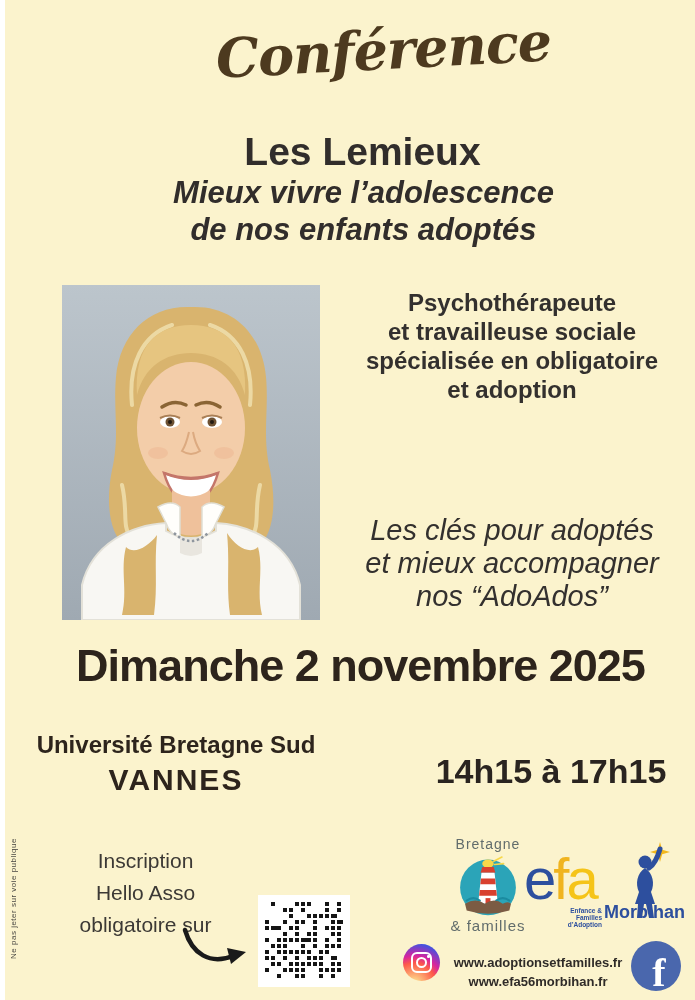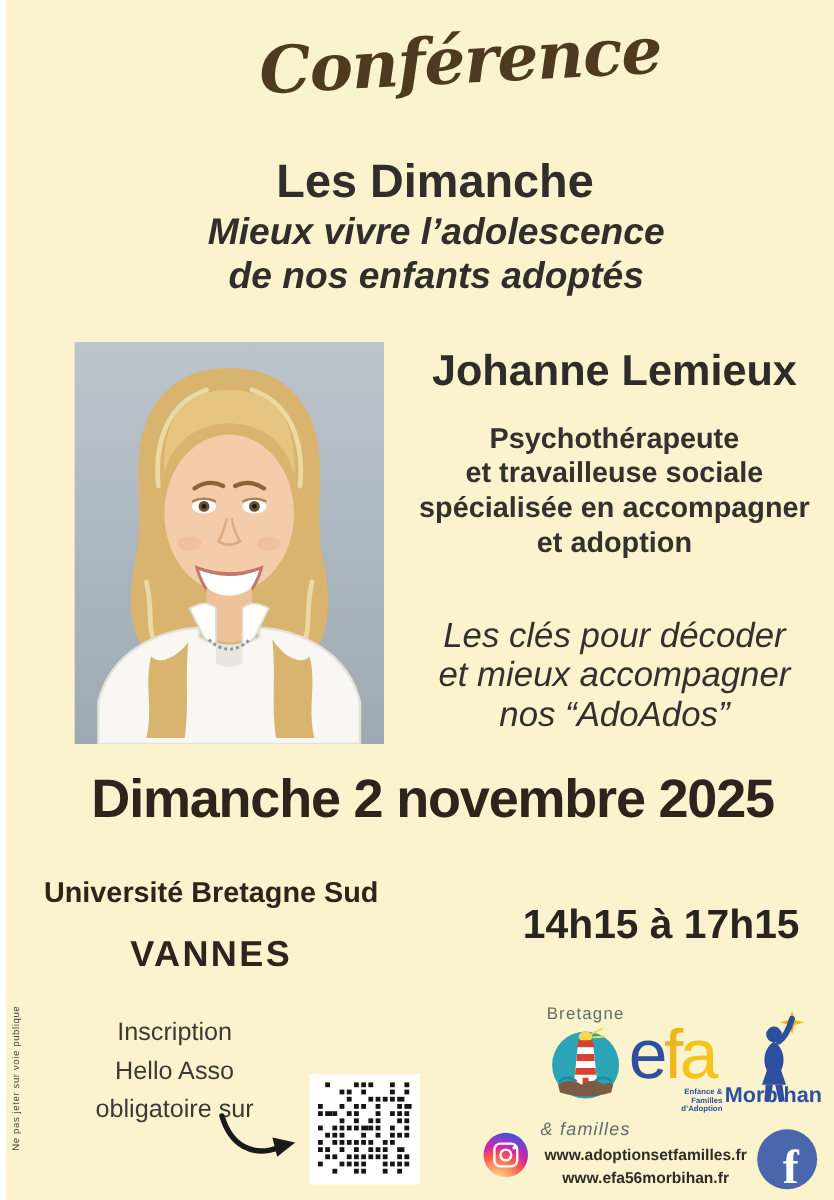--- a/index.html
+++ b/index.html
@@ -34,39 +34,39 @@
   .speaker-quote{
     position:absolute;left:332px;top:514px;width:360px;text-align:center;
     font-size:29px;line-height:33px;font-style:italic;font-weight:500;color:#33302e;
   }
   .event-date{
     position:absolute;top:640px;left:0;right:0;text-align:center;padding-left:26px;
     font-size:45px;font-weight:bold;letter-spacing:-1px;color:#2d241c;white-space:nowrap;
   }
   .venue{position:absolute;left:0;top:731px;width:352px;text-align:center;color:#2d241c;}
   .venue-line1{font-size:24px;font-weight:bold;}
-  .venue-line2{font-size:30px;font-weight:bold;letter-spacing:2px;margin-top:20px;}
+  .venue-line2{font-size:30px;font-weight:bold;letter-spacing:2px;margin-top:4px;}
   .event-time{
     position:absolute;left:407px;top:752px;width:288px;text-align:center;
     font-size:34px;font-weight:bold;color:#2a2420;
   }
   .registration{
     position:absolute;left:38px;top:845px;width:215px;text-align:center;
     font-size:21px;line-height:32px;color:#3c3935;
   }
   .arrow{position:absolute;left:180px;top:926px;}
   .qr{position:absolute;left:258px;top:895px;width:92px;height:92px;background:#ffffff;}
   #qr-noise{position:absolute;left:7px;top:7px;width:78px;height:78px;}
   #qr-noise i{position:absolute;height:4px;background:#151515;display:block;}
 
   
   .logo-af{position:absolute;left:430px;top:836px;width:116px;text-align:center;color:#616c6c;}
   .logo-af-top{font-size:14px;letter-spacing:1px;}
   .logo-af svg{display:block;margin:1px auto 0 auto;}
-  .logo-af-bottom{font-size:15px;letter-spacing:1px;margin-top:16px;font-style:italic;}
+  .logo-af-bottom{font-size:15px;letter-spacing:1px;margin-top:0px;}
 
   
   .logo-efa{position:absolute;left:522px;top:838px;width:172px;height:100px;}
   .efa-letters{position:absolute;left:2px;top:12px;font-size:58px;line-height:58px;font-weight:normal;letter-spacing:-3px;}
   .efa-e{color:#2d4f9e;}
   .efa-f{color:#f0b41f;}
   .efa-a{color:#f5c418;}
   .efa-sub{position:absolute;left:20px;top:69px;width:60px;text-align:right;font-size:6.5px;line-height:7px;font-weight:bold;color:#2d4f9e;}
   .efa-region{position:absolute;left:82px;top:64px;font-size:18px;font-weight:bold;color:#2d4f9e;}
   .efa-person{position:absolute;left:106px;top:2px;}
@@ -86,21 +86,21 @@
 </style>
 </head>
 <body>
 
 <div class="poster">
   <div class="edge-strip"></div>
   <div class="edge-note">Ne pas jeter sur voie publique</div>
 
   <div class="script-title">Conférence</div>
 
-  <div class="heading">Les Dimanche</div>
+  <div class="heading">Les Lemieux</div>
   <div class="subtitle">
     <div>Mieux vivre l’adolescence</div>
     <div>de nos enfants adoptés</div>
   </div>
 
   <div class="portrait">
     <svg width="258" height="335" viewBox="0 0 258 335">
       <defs>
         <linearGradient id="pbg" x1="0" y1="0" x2="0" y2="1">
           <stop offset="0" stop-color="#bcc5cc"></stop>
@@ -146,30 +146,29 @@
       <path d="M118,250 Q129,258 140,250 L140,268 Q129,274 118,268 Z" fill="#e9e6df"></path>
 
       <path d="M112,248 Q129,264 146,248" stroke="#8f969e" stroke-width="2.5" fill="none" stroke-dasharray="2.5,2.5"></path>
 
       <path d="M64,262 C58,285 66,305 60,330 L92,330 C96,300 92,280 95,250 C86,262 72,270 64,262 Z" fill="#d9b46e"></path>
       <path d="M196,262 C202,285 194,305 200,330 L168,330 C164,300 168,280 165,248 C174,262 188,270 196,262 Z" fill="#d9b46e"></path>
     </svg>
   </div>
 
   <div class="speaker-col">
-    <div class="speaker-name">Johanne Lemieux</div>
     <div class="speaker-role">
       <div>Psychothérapeute</div>
       <div>et travailleuse sociale</div>
-      <div>spécialisée en accompagner</div>
+      <div>spécialisée en obligatoire</div>
       <div>et adoption</div>
     </div>
   </div>
   <div class="speaker-quote">
-    <div>Les clés pour décoder</div>
+    <div>Les clés pour adoptés</div>
     <div>et mieux accompagner</div>
     <div>nos “AdoAdos”</div>
   </div>
 
   <div class="event-date">Dimanche 2 novembre 2025</div>
 
   <div class="venue">
     <div class="venue-line1">Université Bretagne Sud</div>
     <div class="venue-line2">VANNES</div>
   </div>

